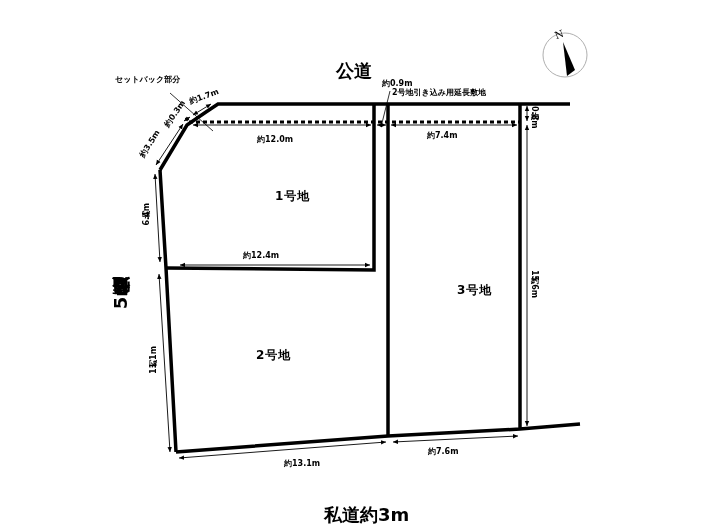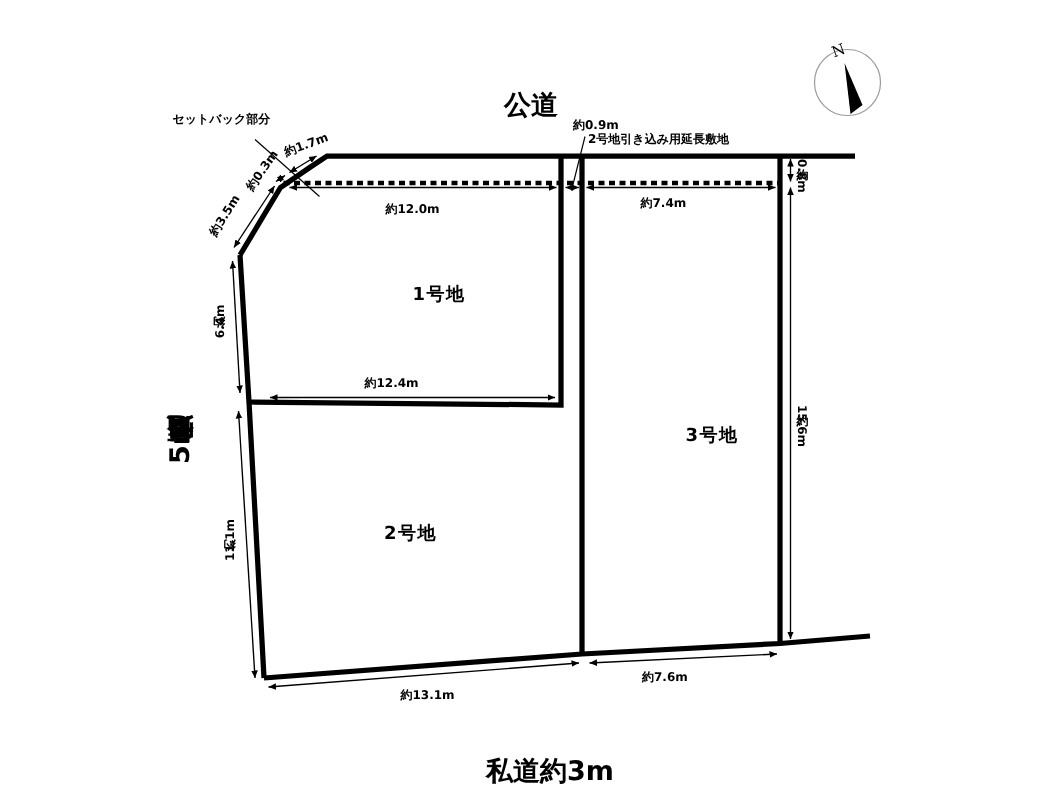--- a/index.html
+++ b/index.html
@@ -90,16 +90,16 @@
 <div class="lbl small" style="left:189px; top:93px; transform:rotate(-20deg);">約1.7m</div>
 <div class="lbl small" style="left:160px; top:110px; transform:rotate(-55deg);">約0.3m</div>
 <div class="lbl small" style="left:135px; top:140px; transform:rotate(-58deg);">約3.5m</div>
 <div class="lbl small" style="left:257px; top:136px;">約12.0m</div>
 <div class="lbl small" style="left:427px; top:132px;">約7.4m</div>
 <div class="lbl small vert" style="left:530px; top:106px;">約0.8m</div>
 <div class="lbl small vert" style="left:143px; top:203px; transform:rotate(180deg);">約6.4m</div>
 <div class="lbl small" style="left:243px; top:252px;">約12.4m</div>
 <div class="lbl small vert" style="left:150px; top:346px; transform:rotate(180deg);">約11.1m</div>
 <div class="lbl small vert" style="left:530px; top:270px;">約15.6m</div>
-<div class="lbl small" style="left:267px; top:460px;text-align:right;">約13.1m</div>
+<div class="lbl small" style="left:284px; top:460px;text-align:right;">約13.1m</div>
 <div class="lbl small" style="left:428px; top:448px;">約7.6m</div>
 
 <div class="lbl" style="left:555px; top:30px; font-size:10px; font-family:'DejaVu Serif', serif; font-weight:normal; transform:rotate(-20deg);">N</div>
 
 </body></html>

